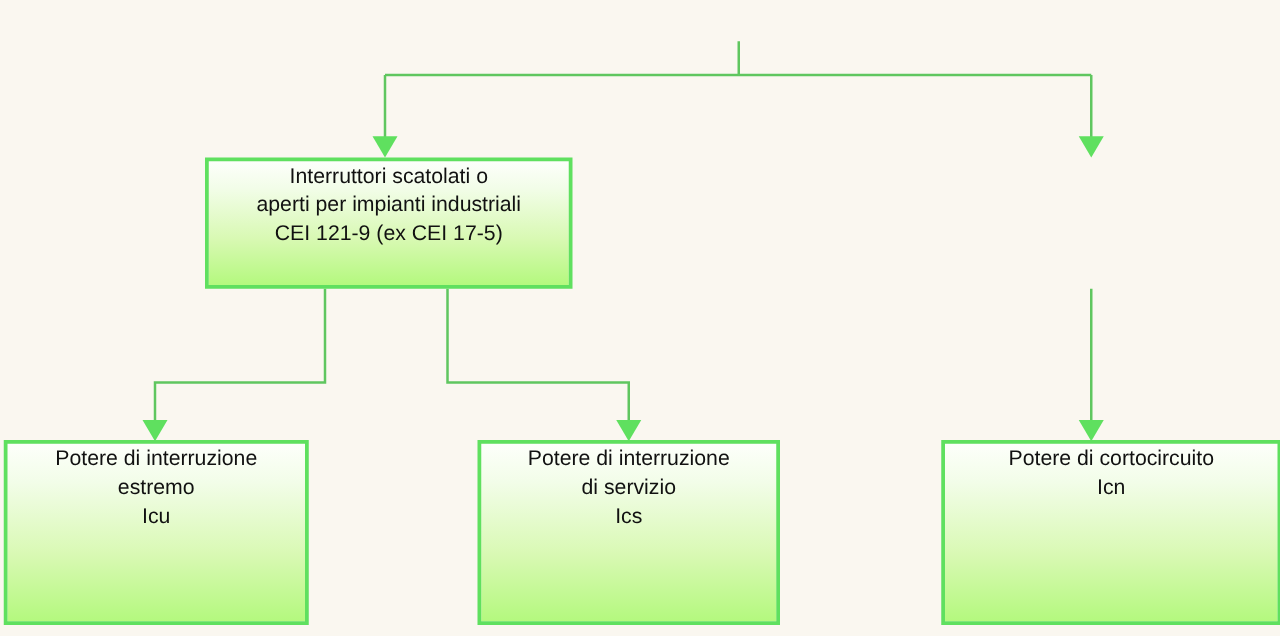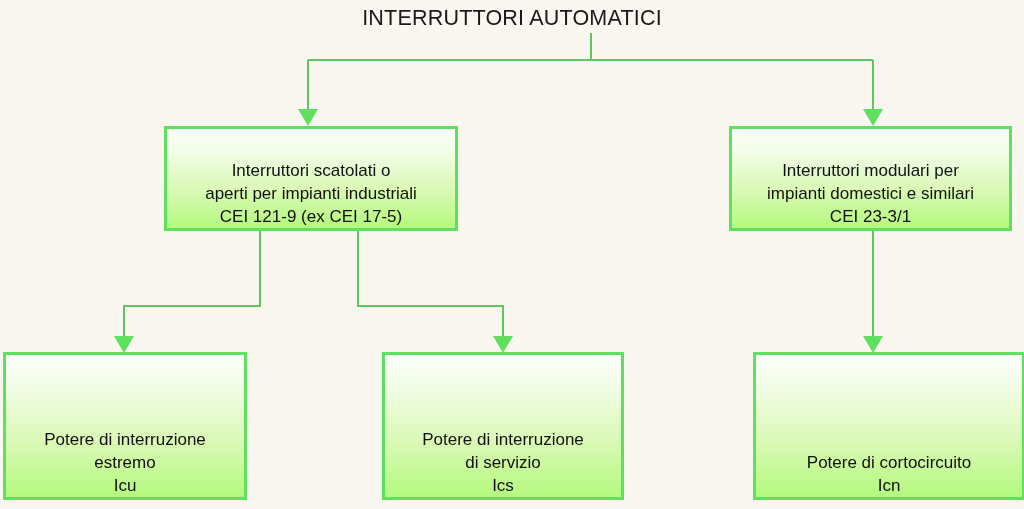--- a/index.html
+++ b/index.html
@@ -36,21 +36,21 @@
     color: #1a1a1a;
     letter-spacing: 0.2px;
     white-space: nowrap;
   }
   .node {
     position: absolute;
     box-sizing: border-box;
     border: 3px solid #5fe05f;
     background: linear-gradient(to bottom, #fdfffb 0%, #f2fde8 22%, #d9f9b4 62%, #b4f97e 100%);
     display: flex;
-    align-items: flex-end;
+    align-items: flex-start;
     justify-content: center;
     text-align: center;
     color: #111111;
     font-size: 17px;
     line-height: 23px;
   }
   .node .lines {
     padding: 0 6px;
     white-space: pre-line;
   }
@@ -85,21 +85,20 @@
     top: 352px;
     width: 272px;
     height: 148px;
   }
 </style>
 </head>
 <body>
 
 <div id="diagram">
 
-  <div class="title">INTERRUTTORI AUTOMATICI</div>
 
   <svg class="connectors" viewBox="0 0 1024 509" width="1024" height="509">
     <g fill="none" stroke="#5fc65f" stroke-width="2">
 
       <path d="M 591 33 L 591 60"></path>
 
       <path d="M 308 60 L 873 60"></path>
 
       <path d="M 308 60 L 308 111"></path>
 
@@ -119,25 +118,20 @@
       <polygon points="863,336 883,336 873,353"></polygon>
     </g>
   </svg>
 
   <div class="node" id="node-scatolati">
     <span class="lines">Interruttori scatolati o
 aperti per impianti industriali
 CEI 121-9 (ex CEI 17-5)</span>
   </div>
 
-  <div class="node" id="node-modulari">
-    <span class="lines">Interruttori modulari per
-impianti domestici e similari
-CEI 23-3/1</span>
-  </div>
 
   <div class="node" id="node-icu">
     <span class="lines">Potere di interruzione
 estremo
 Icu</span>
   </div>
 
   <div class="node" id="node-ics">
     <span class="lines">Potere di interruzione
 di servizio

